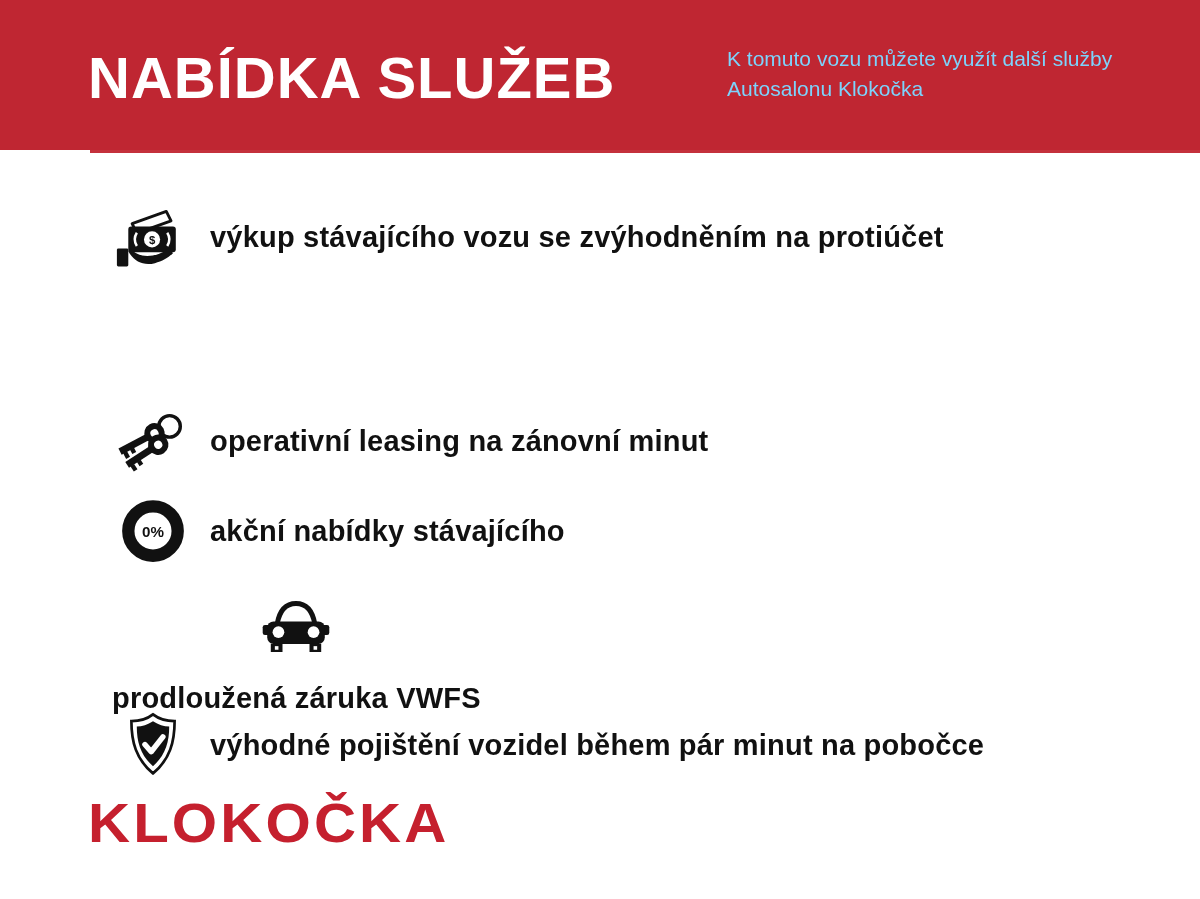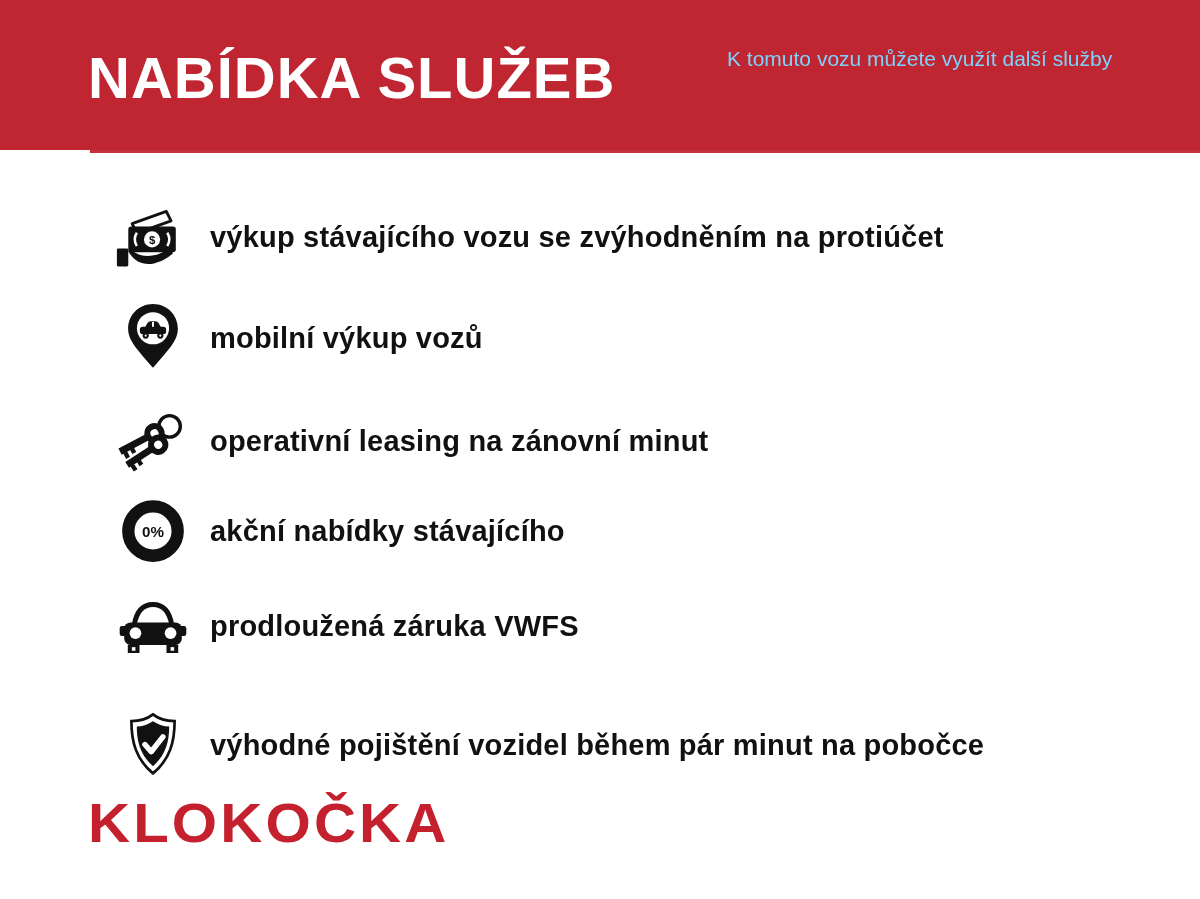--- a/index.html
+++ b/index.html
@@ -39,40 +39,41 @@
     display:flex; align-items:center; justify-content:center;
   }
   .icon-box svg { display:block; }
   .row-label {
     color:#111111; font-size:29px; font-weight:bold; letter-spacing:0.2px;
   }
   #row-1 { top:195px; }
   #row-2 { top:296px; }
   #row-3 { top:399px; }
   #row-4 { top:489px; }
-  #row-5 { top:584px; }
+  #row-5 { top:584px;flex-direction:column; }
   #row-6 { top:703px; }
 
   
   .logo {
     position:absolute; left:88px; top:790px;
     color:#c5202e; font-size:56px; font-weight:bold; letter-spacing:3px;
     transform:scaleX(1.04); transform-origin:left center;
     white-space:nowrap;
   }
 </style>
 </head>
 <body>
 
 <div class="canvas">
 
   <div class="band">
     <div class="band-title">NABÍDKA SLUŽEB</div>
     <div class="band-sub">
       <div>K tomuto vozu můžete využít další služby</div>
+      <div>Autosalonu Klokočka</div>
     </div>
   </div>
 
   <div class="row" id="row-1">
     <span class="icon-box">
       <svg width="76" height="76" viewBox="0 0 80 80">
         <g fill="#111111" stroke="#111111">
           <path d="M18,26 L54,13 L59,23 L23,36 Z" fill="#ffffff" stroke-width="3" stroke-linejoin="round"></path>
           <rect x="14" y="29" width="50" height="27" rx="3" stroke="none"></rect>
           <circle cx="39" cy="42.5" r="8.5" fill="#ffffff" stroke="none"></circle>
@@ -80,38 +81,20 @@
           <path d="M23,35.5 q-4.5,7 0,14" fill="none" stroke="#ffffff" stroke-width="2.6"></path>
           <path d="M55,35.5 q4.5,7 0,14" fill="none" stroke="#ffffff" stroke-width="2.6"></path>
           <rect x="2" y="52" width="12" height="19" rx="1.5" stroke="none"></rect>
           <path d="M14,55 C20,66 30,70.5 42,67.5 C50,65.5 57,61 61,57 L57.5,51.5 C50,57 42,60 34,60 C26,60 20,56.5 16,51.5 Z" stroke="none"></path>
         </g>
       </svg>
     </span>
     <span class="row-label">výkup stávajícího vozu se zvýhodněním na protiúčet</span>
   </div>
 
-  <div class="row" id="row-2">
-    <span class="icon-box">
-      <svg width="78" height="78" viewBox="0 0 80 80">
-        <path d="M40,5 C25.6,5 14.5,16.2 14.5,30.5 C14.5,42.5 23.5,51.5 40,70.5 C56.5,51.5 65.5,42.5 65.5,30.5 C65.5,16.2 54.4,5 40,5 Z" fill="#111111"></path>
-        <circle cx="40" cy="30" r="16.5" fill="#ffffff"></circle>
-        <g fill="#111111">
-          <path d="M31.5,29.5 l3,-5.2 q1,-1.6 3,-1.6 h5 q2,0 3,1.6 l3,5.2 z"></path>
-          <rect x="26.5" y="28.5" width="27" height="7.5" rx="3"></rect>
-          <circle cx="32.5" cy="37.5" r="3.2"></circle>
-          <circle cx="47.5" cy="37.5" r="3.2"></circle>
-        </g>
-        <circle cx="32.5" cy="37.5" r="1.1" fill="#ffffff"></circle>
-        <circle cx="47.5" cy="37.5" r="1.1" fill="#ffffff"></circle>
-        <rect x="39" y="23.5" width="2" height="5" fill="#ffffff"></rect>
-      </svg>
-    </span>
-    <span class="row-label">mobilní výkup vozů</span>
-  </div>
 
   <div class="row" id="row-3">
     <span class="icon-box">
       <svg width="78" height="78" viewBox="0 0 80 80">
         <circle cx="57" cy="25" r="11" fill="none" stroke="#111111" stroke-width="3.5"></circle>
         <g transform="rotate(-28 38 34)">
           <rect x="2" y="30.5" width="32" height="7" fill="#111111"></rect>
           <rect x="4" y="37" width="4.5" height="6.5" fill="#111111"></rect>
           <rect x="12" y="37" width="4.5" height="5" fill="#111111"></rect>
           <circle cx="42" cy="34" r="10.5" fill="#111111"></circle>

